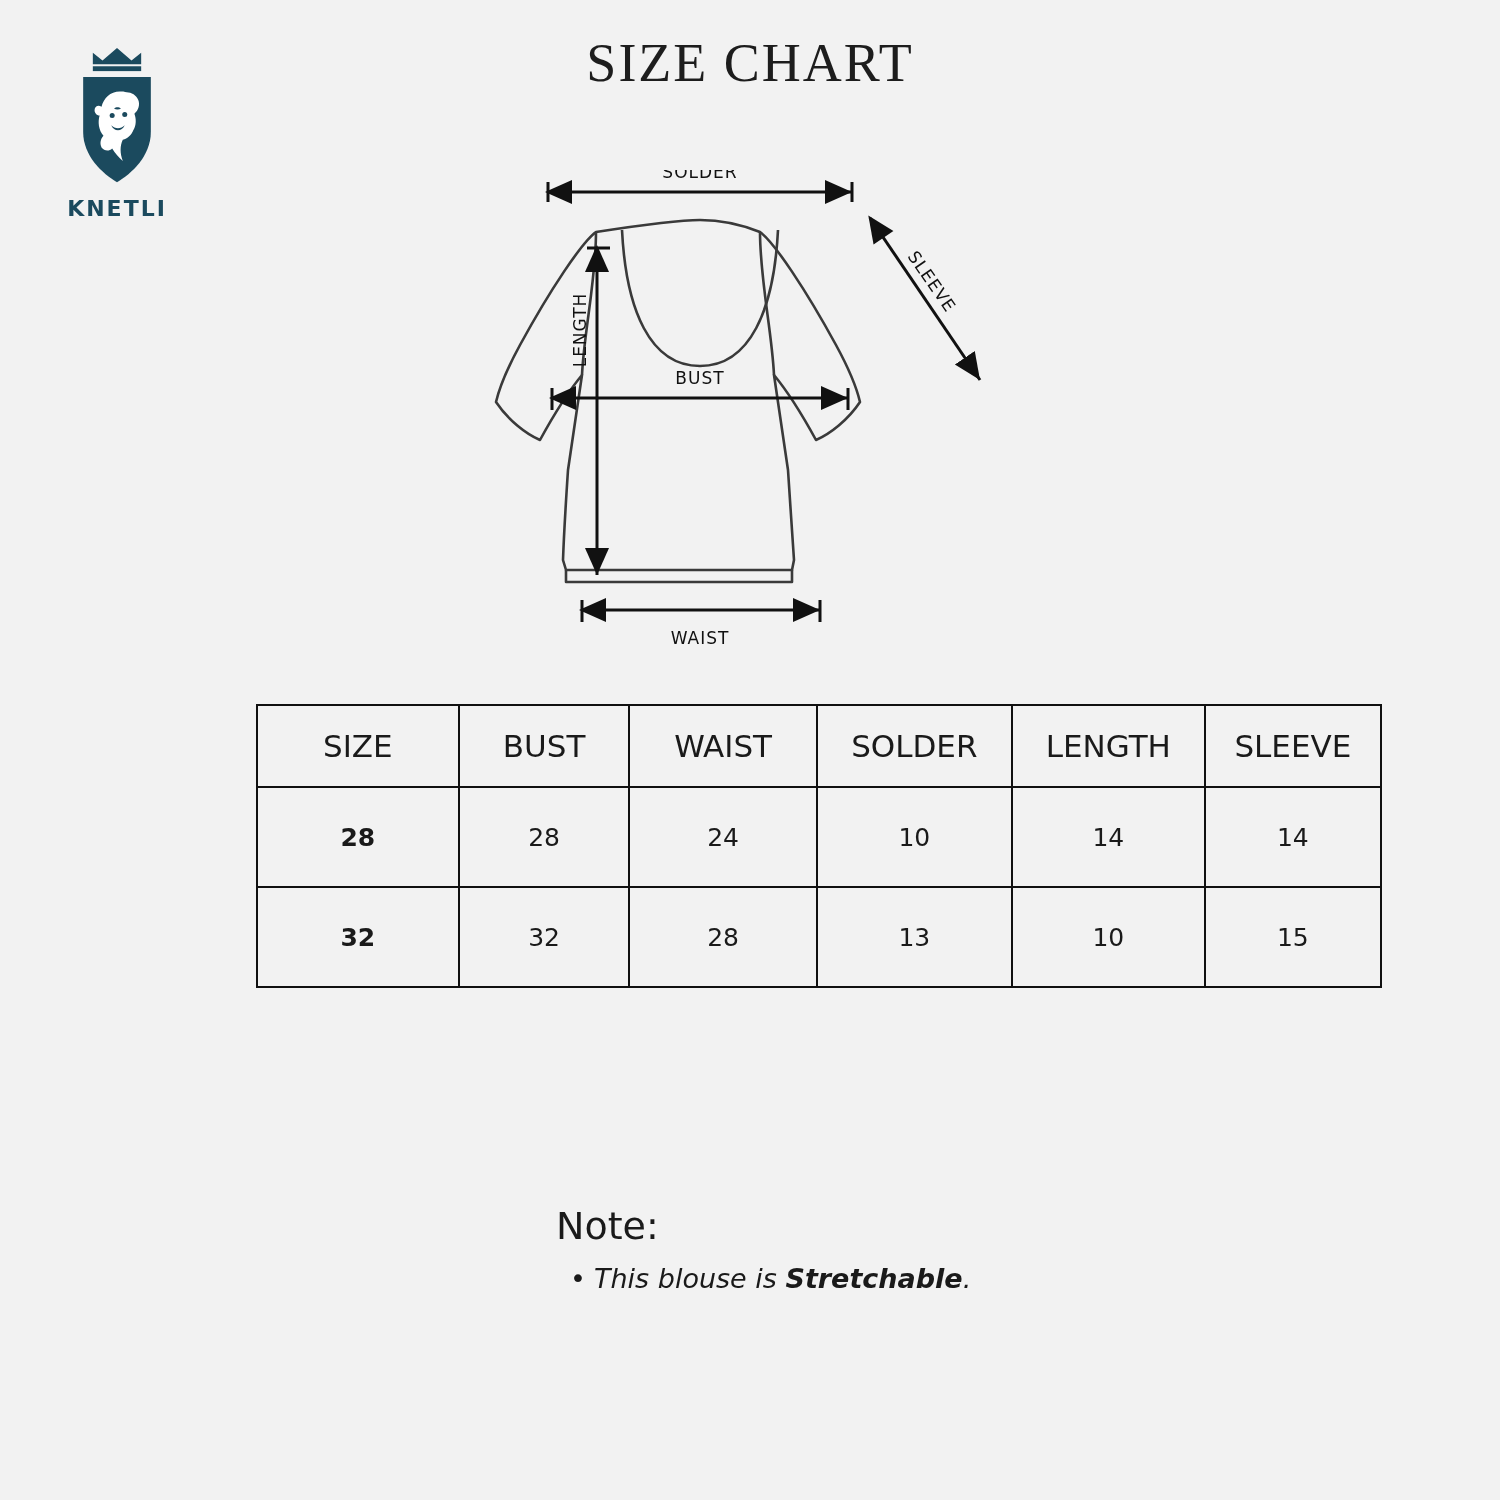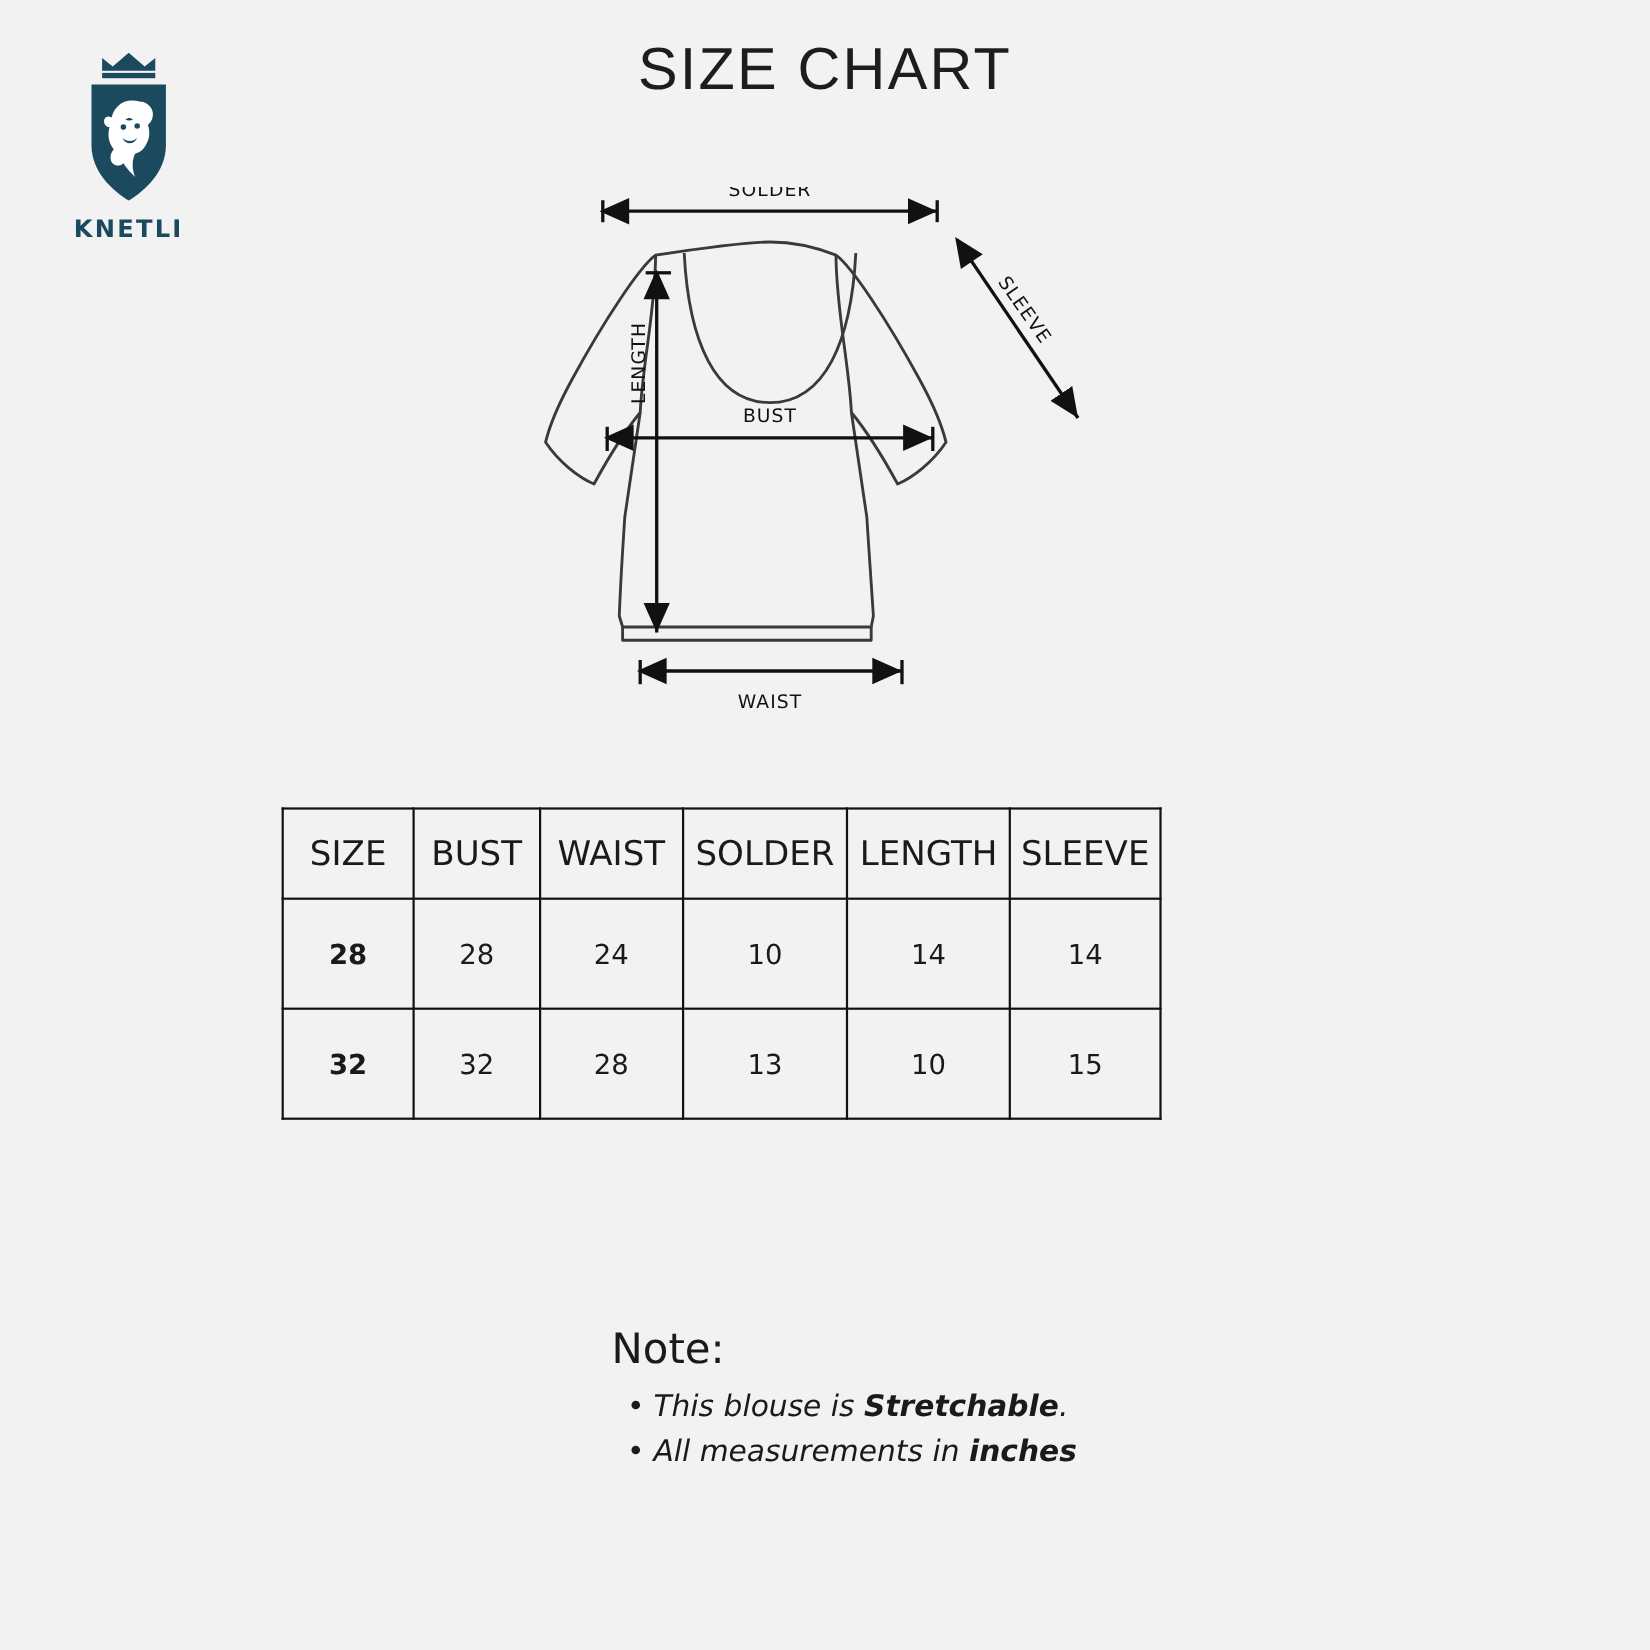--- a/index.html
+++ b/index.html
@@ -43,42 +43,42 @@
   .page-title {
     position: absolute;
     top: 32px;
     left: 0;
     width: 1500px;
     text-align: center;
     font-size: 54px;
     letter-spacing: 2px;
     font-weight: 400;
     color: #1d1d1d;
-    font-family: Liberation Sans, sans-serif;
+    font-family: Liberation Serif, serif;
   }
 
   
   .illustration {
     position: absolute;
     top: 170px;
     left: 430;
     width: 1500px;
     height: 510px;
   }
   .illustration svg {
     display: block;
     margin: 0 auto;
   }
 
   
   .size-table {
     position: absolute;
-    top: 734px;
+    top: 704px;
     left: 256px;
-    width: 800px;
+    width: 1126px;
     border-collapse: collapse;
     background: transparent;
   }
   .size-table td, .size-table th {
     border: 2px solid #111;
     text-align: center;
     font-weight: 400;
     color: #1a1a1a;
     font-family: "DejaVu Sans", sans-serif;
   }
@@ -258,17 +258,14 @@
     </tr>
   </tbody>
 </table>
 
 <div class="note-block">
   <div class="note-heading">Note:</div>
   <ul class="note-list">
     <li>
       <span>This blouse is </span><b>Stretchable</b><span>.</span>
     </li>
-    <li>
-      <span>All measurements in </span><b>inches</b><span></span>
-    </li>
   </ul>
 </div>
 
 </body></html>

